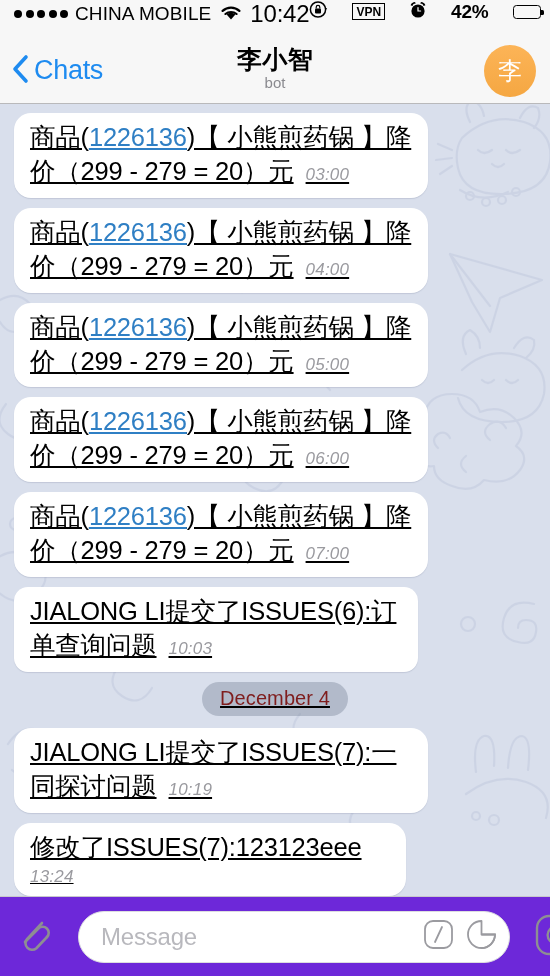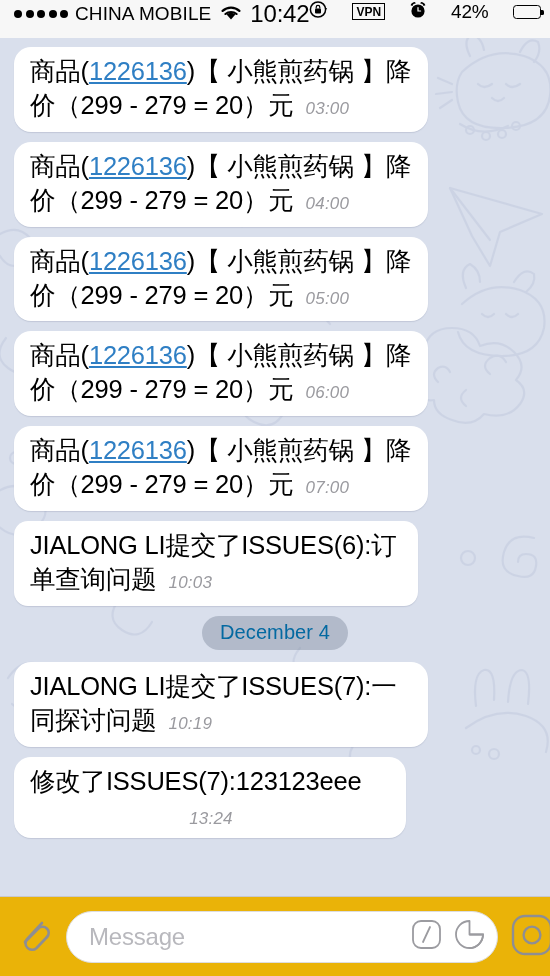--- a/index.html
+++ b/index.html
@@ -66,21 +66,21 @@
     border: 1.8px solid #000;
     font-size: 12px;
     font-weight: 700;
     line-height: 1;
     padding: 2px 3px 1.5px 3px;
     letter-spacing: 0;
     color: #000;
   }
   .batt-pct {
     font-size: 19px;
-    font-weight: 400;
+    font-weight: 700;
     color: #000;
     letter-spacing: -0.2px;
   }
   .battery {
     width: 28px; height: 14px;
     border: 1.6px solid #000;
     border-radius: 3.5px;
     position: relative;
     padding: 1.6px;
   }
@@ -169,20 +169,21 @@
   .chat-pattern {
     position: absolute;
     inset: 0;
     opacity: 0.55;
   }
   .chat-scroll {
     position: absolute;
     inset: 0;
     padding: 9px 0 14px 0;
     overflow: hidden;
+    text-decoration: underline;
   }
 
   .msg-row {
     display: flex;
     padding: 0 14px;
     margin-bottom: 10px;
   }
   .bubble {
     background: #ffffff;
     border-radius: 17px;
@@ -217,53 +218,53 @@
   }
   .bubble-text .time-inline {
     font-size: 17px;
     font-style: italic;
     color: #9a9a9f;
     margin-left: 12px;
     letter-spacing: 0.2px;
     white-space: nowrap;
   }
   .time-below {
-    text-align: center;
+    text-align: left;
     font-size: 17px;
     font-style: italic;
     color: #9a9a9f;
     letter-spacing: 0.2px;
-    margin-top: 10px;
+    margin-top: 2px;
   }
 
   
   .date-row {
     display: flex;
     justify-content: center;
     margin: 1px 0 12px 0;
   }
   .date-pill {
     background: rgba(125,135,155,0.42);
-    color: #0369a1;
+    color: #7f1d1d;
     font-size: 20px;
     border-radius: 18px;
     padding: 5px 18px 6px 18px;
     letter-spacing: 0.1px;
   }
 
   
   .input-bar {
     flex: 0 0 auto;
     height: 80px;
-    background: #eab308;
+    background: #6d28d9;
     border-top: 1px solid #c8c8cc;
     display: flex;
     align-items: center;
     padding: 0 16px 0 14px;
-    gap: 12px;
+    gap: 24px;
     z-index: 10;
   }
   .attach-btn { cursor: pointer; flex: 0 0 auto; display: block; }
   .msg-field {
     flex: 1 1 auto;
     height: 52px;
     border: 1px solid #dddde0;
     border-radius: 26px;
     background: #ffffff;
     display: flex;
@@ -327,20 +328,35 @@
           <path d="M9 6.6 V10 h2.6" stroke="#fff" stroke-width="1.2" fill="none" stroke-linecap="round"></path>
         </svg>
       </span>
       <span class="batt-pct">42%</span>
       <span class="battery">
         <span class="fill" id="batt-fill" style="width: 42%;"></span>
       </span>
     </div>
   </div>
 
+  <div class="nav-bar">
+    <div class="back-btn">
+      <span class="back-chevron">
+        <svg width="20" height="32" viewBox="0 0 20 32">
+          <path d="M16 4 L5 16 L16 28" stroke="#1e8bf0" stroke-width="3.6" fill="none" stroke-linecap="round" stroke-linejoin="round"></path>
+        </svg>
+      </span>
+      <span class="back-label">Chats</span>
+    </div>
+    <div class="nav-center">
+      <div class="nav-title">李小智</div>
+      <div class="nav-subtitle">bot</div>
+    </div>
+    <div class="avatar">李</div>
+  </div>
 
   <div class="chat-area">
 
     <svg class="chat-pattern" width="550" height="800" viewBox="0 0 550 800" preserveAspectRatio="xMidYMid slice">
       <rect width="550" height="800" fill="#d9dfec"></rect>
       <g stroke="#c3cbdf" stroke-width="2.2" fill="none" stroke-linecap="round" stroke-linejoin="round">
 
         <path d="M470 18 q-8 -16 2 -22 q10 4 12 16"></path>
         <path d="M520 14 q8 -16 18 -10 q4 10 -4 20"></path>
         <path d="M462 34 q28 -26 62 -16 q30 10 26 40 q-4 30 -44 32 q-42 2 -48 -26 q-4 -18 4 -30"></path>

